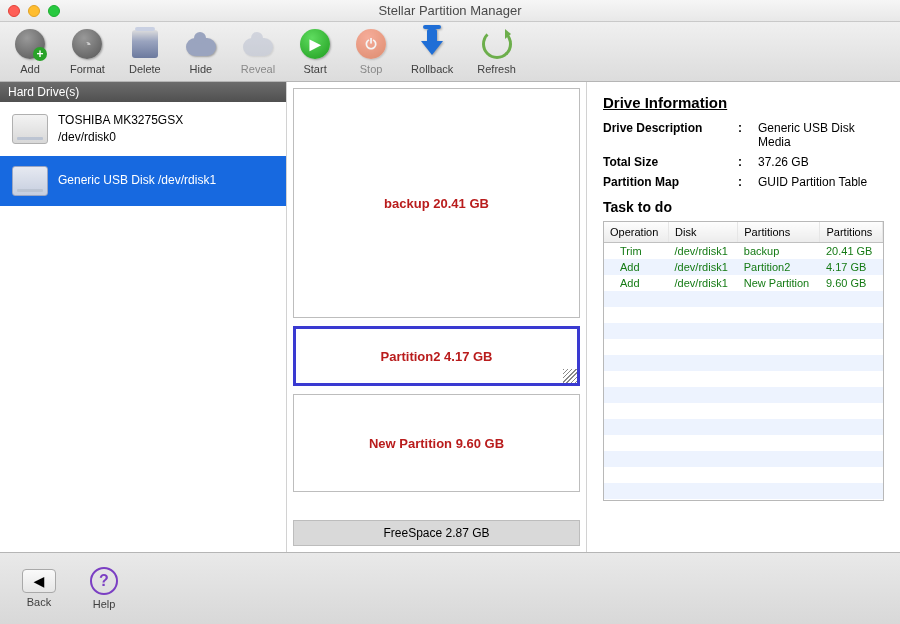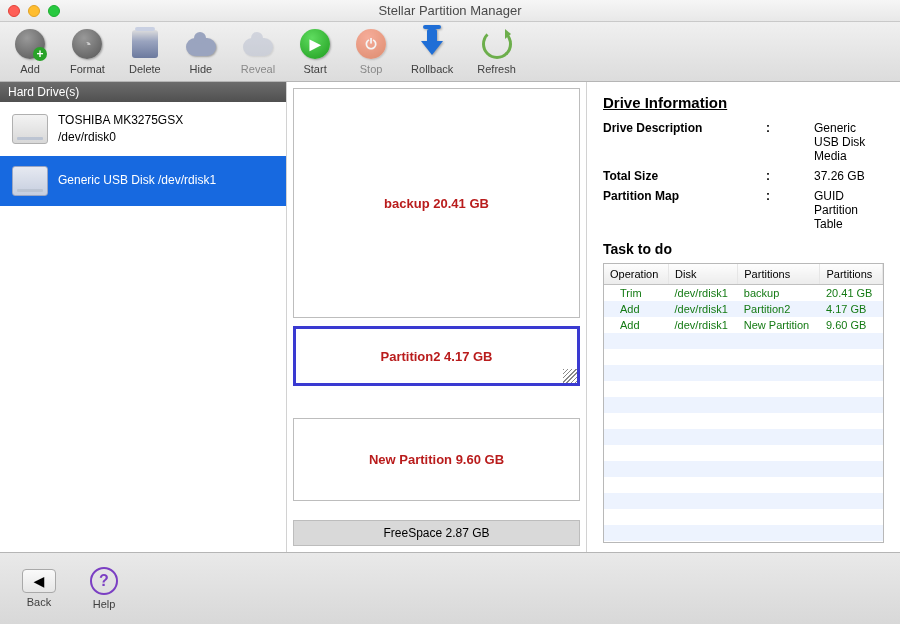--- a/index.html
+++ b/index.html
@@ -51,21 +51,21 @@
 
 .partition-view { width: 300px; border-right:1px solid #d2d2d2; padding:6px; display:flex; flex-direction:column; gap:8px; }
 .part-block { border:1px solid #bdbdbd; text-align:center; display:flex; align-items:center; justify-content:center; font-size:13px; font-weight:bold; color:#b91c1c; cursor:pointer; position:relative; }
 .part-block.selected { border:3px solid #3a3ad1; background:#fff; }
 .part-freespace { background:#d9d9d9; border:1px solid #bdbdbd; text-align:center; font-size:12px; padding:5px; }
 .resize-handle { position:absolute; bottom:0; right:0; width:14px; height:14px; background:repeating-linear-gradient(135deg,#888,#888 1px,transparent 1px,transparent 3px); cursor:nwse-resize; }
 
 
 .info-panel { flex:1; padding:12px 16px; overflow:hidden; }
 .info-title { font-size:15px; font-weight:bold; margin-bottom:10px;text-decoration:underline; }
-.info-row { display:flex; font-size:12px; margin-bottom:6px;gap:28px; }
+.info-row { display:flex; font-size:12px; margin-bottom:6px; }
 .info-label { width:135px; font-weight:bold; }
 .info-colon { width:20px; font-weight:bold; }
 .info-val { flex:1; }
 .task-title { font-size:14px; font-weight:bold; margin-top:10px; margin-bottom:6px; }
 
 .task-table-wrap { border:1px solid #b8b8b8; height:280px; overflow:auto; }
 .task-table { width:100%; border-collapse:collapse; font-size:11px; }
 .task-table th { text-align:left; padding:4px 6px; background:linear-gradient(#fdfdfd,#ececec); border-bottom:1px solid #c0c0c0; border-right:1px solid #e6e6e6; font-weight:normal; }
 .task-table td { padding:2px 6px; height:14px; color:#147a14; }
 .task-table tr.empty td { color:transparent; }
@@ -170,21 +170,21 @@
           <div class="drive-icon"></div>
           <div class="drive-text">Generic USB Disk /dev/rdisk1</div>
         </div>
       </div>
   </div>
 
   <div class="partition-view">
     <div id="part-blocks" style="display:flex;flex-direction:column;gap:8px;flex:1;">
         <div class="part-block" style="height: 230px;">backup  20.41 GB</div>
         <div class="part-block selected" style="height: 60px;">Partition2 4.17 GB<div class="resize-handle"></div></div>
-        <div class="part-block" style="height: 83px; margin-top: 24px;">New Partition 9.60 GB</div>
+        <div class="part-block" style="height: 98px;">New Partition 9.60 GB</div>
       </div>
     <div class="part-freespace">FreeSpace 2.87 GB</div>
   </div>
 
   <div class="info-panel">
     <div class="info-title">Drive Information</div>
     <div id="info-rows">
         <div class="info-row">
           <div class="info-label">Drive Description</div>
           <div class="info-colon">:</div>

